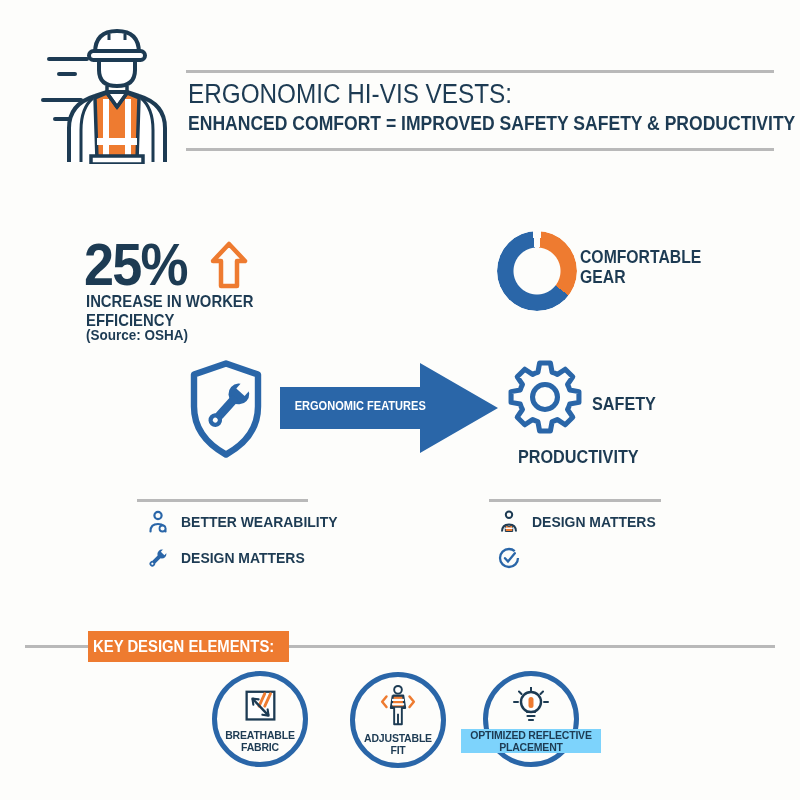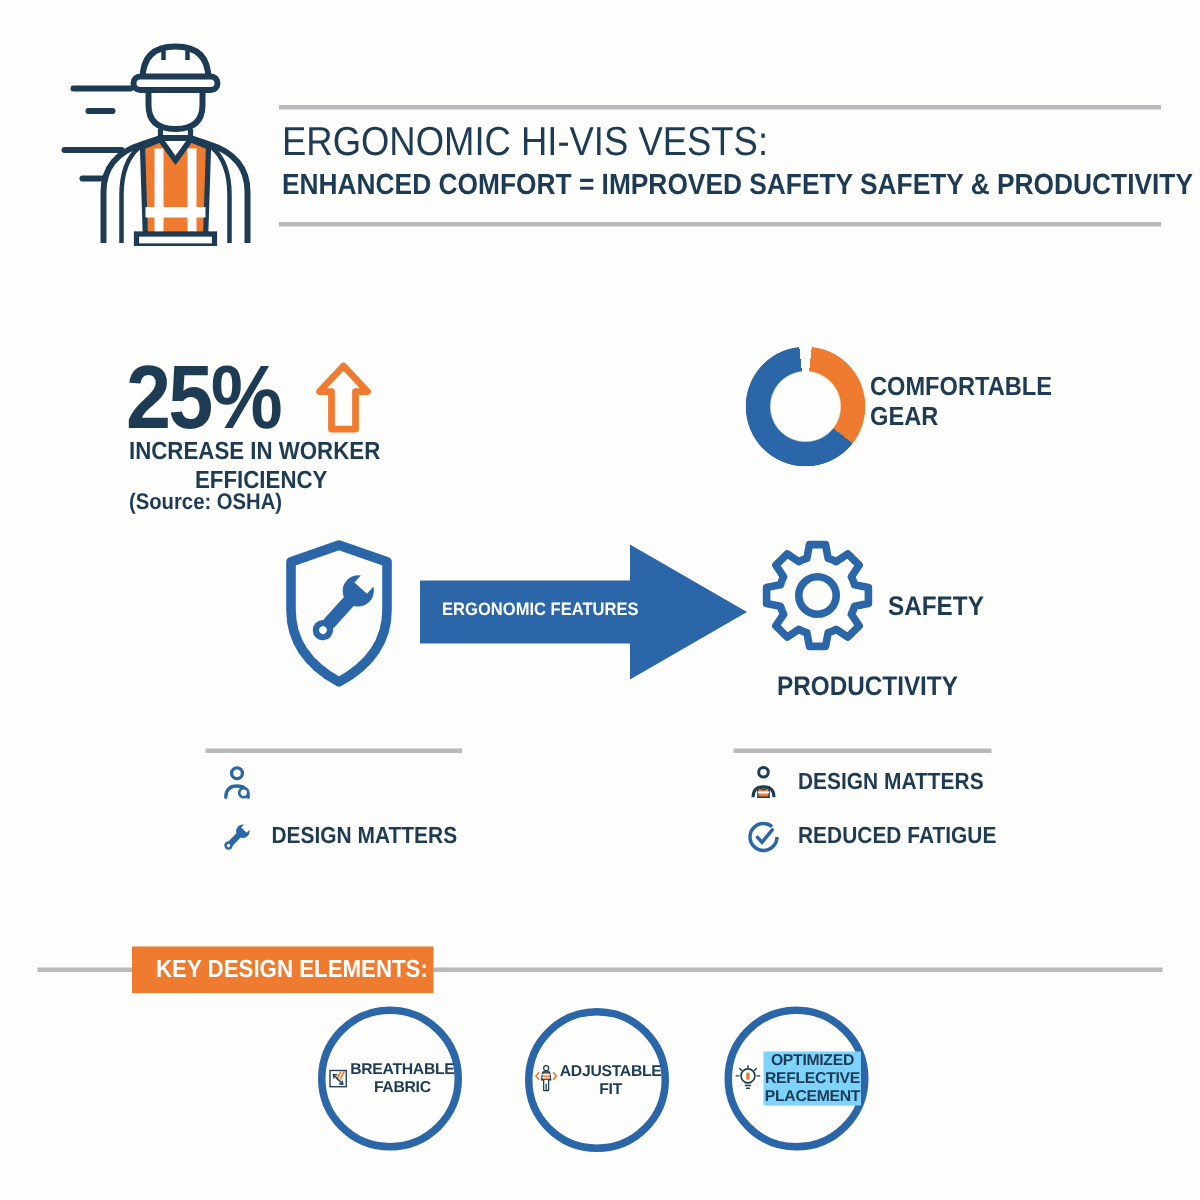--- a/index.html
+++ b/index.html
@@ -30,26 +30,26 @@
   .donut-label{font-size:17.5px;font-weight:bold;line-height:20px;}
 
   .arrow-label{font-size:12px;font-weight:bold;color:#fff;text-align:center;}
   .outcome{font-size:18px;font-weight:bold;}
 
   .list-row{position:absolute;display:flex;align-items:center;gap:11px;}
   .list-label{font-size:15.5px;font-weight:bold;}
 
   .banner{
     position:absolute;left:88px;top:631px;width:201px;height:31px;background:#ee7b30;z-index:2;
-    color:#fff;font-size:16.5px;font-weight:bold;line-height:31px;padding-left:16px;box-sizing:border-box;
+    color:#fff;font-size:16.5px;font-weight:bold;line-height:31px;padding-left:5px;box-sizing:border-box;
   }
 
   .circle{
     position:absolute;width:86px;height:86px;border:5px solid #2a66a8;border-radius:50%;
-    background:#fdfdfb;display:flex;align-items:center;justify-content:center;
+    background:#fdfdfb;display:flex;flex-direction:column;align-items:center;justify-content:center;
   }
   .circle-label{font-size:10.5px;font-weight:bold;line-height:12px;text-align:center;letter-spacing:-0.2px;}
   .wide-label{width:140px;background:#7dd3fc;position:relative;z-index:3;}
 </style>
 </head>
 <body>
 
 <svg class="abs" style="left:35px;top:12px;" width="150" height="152" viewBox="0 0 150 152">
   <g stroke="#1d3b53" stroke-width="4" stroke-linecap="round">
     <line x1="14" y1="47" x2="52" y2="47"></line>
@@ -85,21 +85,21 @@
   <span class="cond">ENHANCED COMFORT = IMPROVED SAFETY SAFETY &amp; PRODUCTIVITY</span>
 </div>
 <div class="hline" style="left:186px;top:148px;width:588px;"></div>
 
 <div class="abs stat-value" style="left:84px;top:230px;">
   <span class="cond">25%</span>
 </div>
 <svg class="abs" style="left:210px;top:241px;" width="38" height="48" viewBox="0 0 38 48">
   <path d="M19,3 L35,20 L27,20 L27,45 L11,45 L11,20 L3,20 Z" fill="#fdfdfb" stroke="#ee7b30" stroke-width="4.5" stroke-linejoin="round"></path>
 </svg>
-<div class="abs stat-label" style="left:86px;top:292px;text-align:center;">
+<div class="abs stat-label" style="left:86px;top:292px;">
   <div><span class="cond">INCREASE IN WORKER</span></div>
   <div><span class="cond">EFFICIENCY</span></div>
 </div>
 <div class="abs stat-source" style="left:86px;top:326px;">
   <span class="cond">(Source: OSHA)</span>
 </div>
 
 <div class="donut"></div>
 <div class="abs donut-label" style="left:580px;top:247px;">
   <div><span class="cond">COMFORTABLE</span></div>
@@ -139,20 +139,21 @@
   <span class="cond">PRODUCTIVITY</span>
 </div>
 
 <div class="hline" style="left:137px;top:499px;width:171px;"></div>
 <div class="list-row" style="left:146px;top:510px;">
   <svg width="24" height="24" viewBox="0 0 24 24">
     <circle cx="12" cy="5.5" r="3.6" fill="none" stroke="#2a66a8" stroke-width="2.2"></circle>
     <path d="M4.5,21.5 q0,-7.5 7.5,-7.5 q7.5,0 7.5,7.5" fill="none" stroke="#2a66a8" stroke-width="2.2" stroke-linecap="round"></path>
     <circle cx="16.5" cy="18.5" r="3" fill="#fdfdfb" stroke="#2a66a8" stroke-width="1.8"></circle>
   </svg>
+  <span class="list-label"><span class="cond">BETTER WEARABILITY</span></span>
 </div>
 <div class="list-row" style="left:146px;top:546px;">
   <svg width="24" height="24" viewBox="0 0 24 24">
     <g transform="rotate(45 12 12)">
       <circle cx="12" cy="6.5" r="4.5" fill="#2a66a8"></circle>
       <rect x="9.5" y="0" width="5" height="5.5" fill="#fdfdfb"></rect>
       <rect x="10" y="9" width="4" height="10" rx="1.8" fill="#2a66a8"></rect>
       <circle cx="12" cy="20" r="2.8" fill="#2a66a8"></circle>
       <circle cx="12" cy="20" r="1.1" fill="#fdfdfb"></circle>
     </g>
@@ -168,21 +169,20 @@
     <path d="M8.3,14.8 L12,16.5 L15.7,14.8 L15.7,21.5 L8.3,21.5 Z" fill="#ee7b30" stroke="#1d3b53" stroke-width="1"></path>
     <rect x="8.3" y="17.6" width="7.4" height="1.4" fill="#ffffff"></rect>
   </svg>
   <span class="list-label"><span class="cond">DESIGN MATTERS</span></span>
 </div>
 <div class="list-row" style="left:497px;top:546px;">
   <svg width="24" height="24" viewBox="0 0 24 24">
     <circle cx="12" cy="12" r="9" fill="none" stroke="#2a66a8" stroke-width="2.3" pathLength="100" stroke-dasharray="86 14"></circle>
     <path d="M8,12.2 L11,15.5 L17.8,7.2" fill="none" stroke="#2a66a8" stroke-width="2.3" stroke-linecap="round"></path>
   </svg>
-  <span class="list-label"><span class="cond">REDUCED FATIGUE</span></span>
 </div>
 
 <div class="hline" style="left:25px;top:645px;width:750px;z-index:1;"></div>
 <div class="banner">
   <span class="cond">KEY DESIGN ELEMENTS:</span>
 </div>
 
 <div class="circle" style="left:212px;top:671px;">
   <svg width="44" height="42" viewBox="0 0 44 44" style="margin-top:2px;">
     <rect x="8" y="5" width="29" height="29" fill="#ffffff" stroke="#1d3b53" stroke-width="2.4"></rect>

